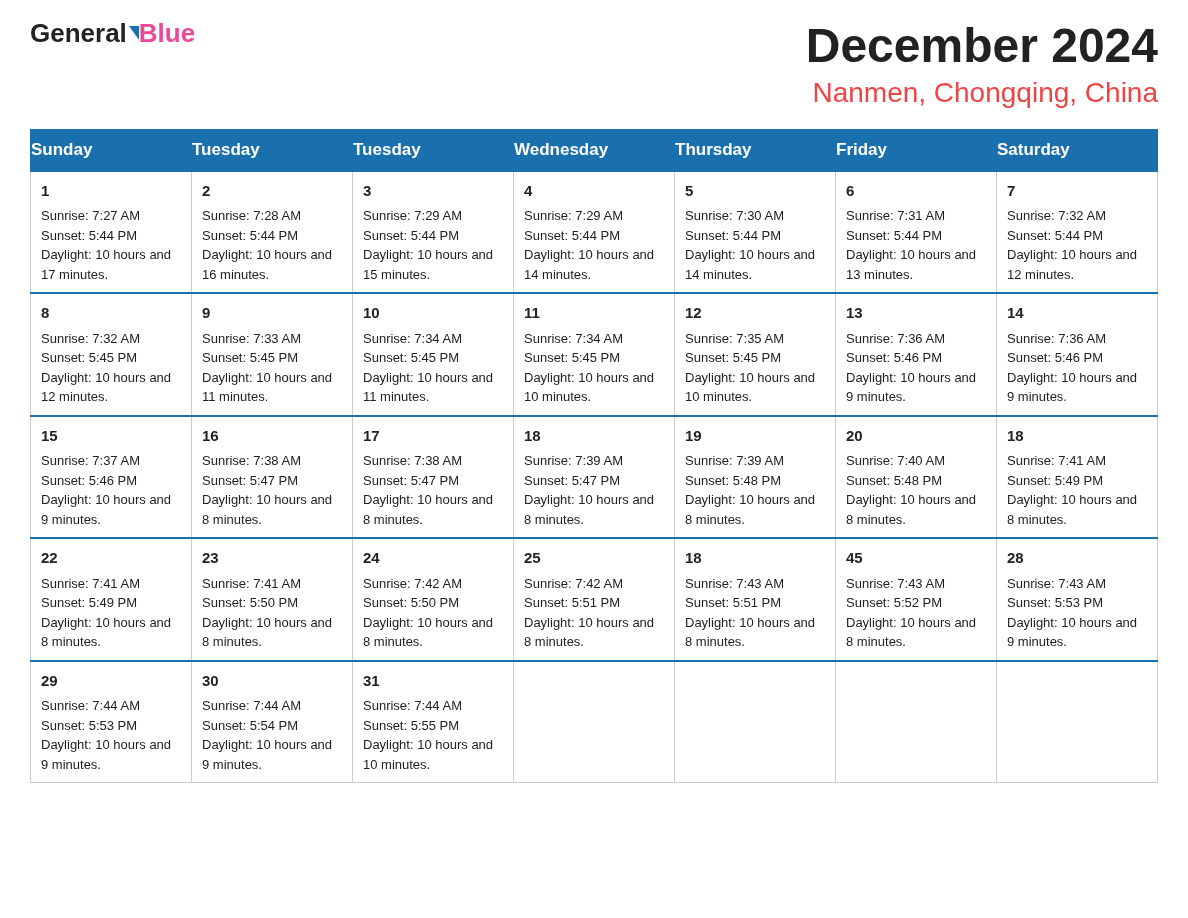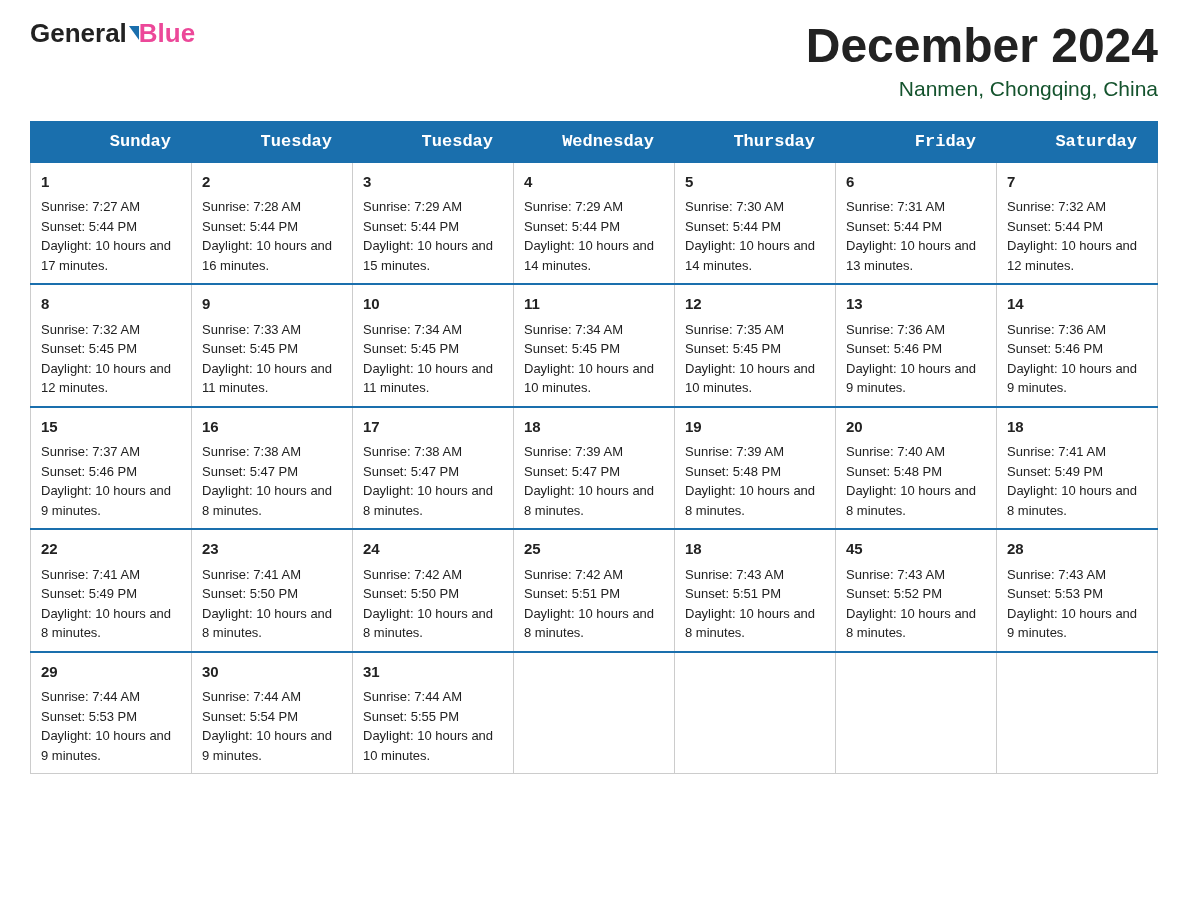--- a/index.html
+++ b/index.html
@@ -46,37 +46,36 @@
       text-align: right;
     }
     .month-year {
       font-size: 48px;
       font-weight: bold;
       color: #222;
       line-height: 1.1;
       text-align: center;
     }
     .location {
-      font-size: 21px;
-      color: #14532d;
+      font-size: 28px;
+      color: #ef4444;
       margin-top: 4px;
     }
     .calendar {
       width: 100%;
       border-collapse: collapse;
     }
     .calendar th {
       background: #1a6fad;
       color: #fff;
       font-size: 17px;
       font-weight: bold;
-      padding: 10px 20px;
-      text-align: right;
+      padding: 10px 0;
+      text-align: left;
       border: 1px solid #1a6fad;
-      font-family: Liberation Mono, monospace;
     }
     .calendar td {
       vertical-align: top;
       padding: 8px 10px;
       border: 1px solid #ccc;
       font-size: 13px;
       line-height: 1.5;
       width: 14.28%;
       min-height: 100px;
       background: #fff;

